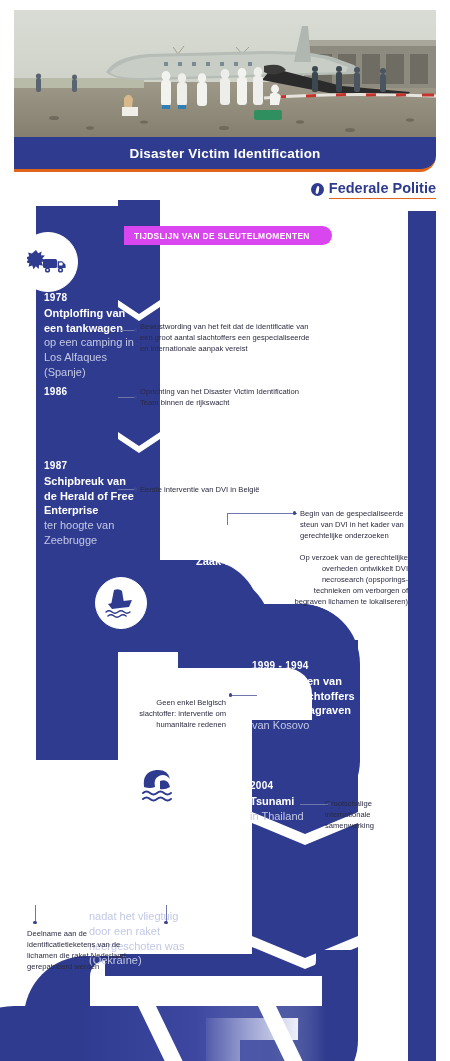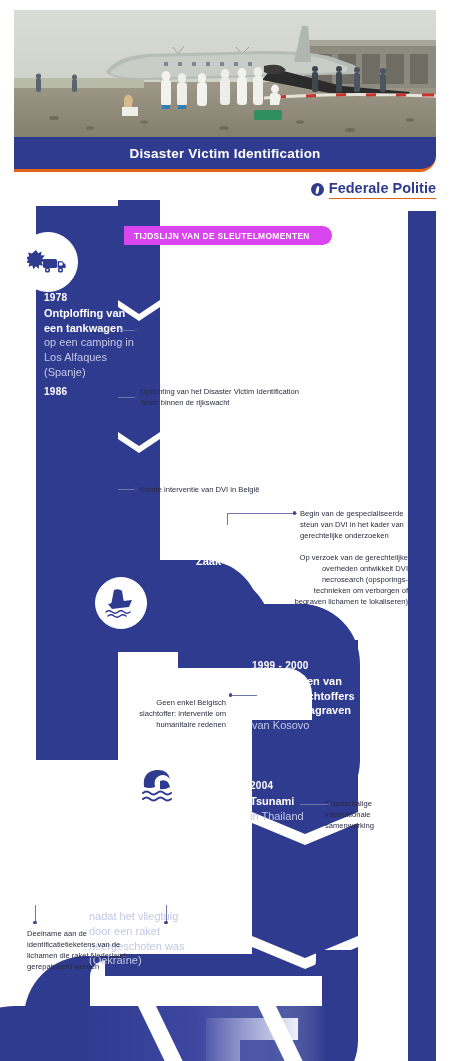--- a/index.html
+++ b/index.html
@@ -345,28 +345,33 @@
   <div class="yr" style="left:44px;top:292px;width:92px;">
     <div class="year">1978</div>
     <div class="l1">Ontploffing van een tankwagen</div>
     <div class="l2">op een camping in Los Alfaques (Spanje)</div>
   </div>
 
   <div class="yr" style="left:44px;top:386px;width:92px;">
     <div class="year">1986</div>
   </div>
 
+  <div class="yr" style="left:44px;top:460px;width:96px;">
+    <div class="year">1987</div>
+    <div class="l1">Schipbreuk van de Herald of Free Enterprise</div>
+    <div class="l2">ter hoogte van Zeebrugge</div>
+  </div>
 
   <div class="yr" style="left:196px;top:540px;width:110px;">
     <div class="year">1996</div>
     <div class="l1">Zaak-Dutroux</div>
   </div>
 
   <div class="yr" style="left:252px;top:660px;width:100px;">
-    <div class="year">1999 - 2000</div>
+    <div class="year">1999 - 1994</div>
     <div class="l1">Opgravingen van oorlogsslachtoffers in de massagraven</div>
     <div class="l2">van Kosovo</div>
   </div>
 
   <div class="yr" style="left:250px;top:780px;width:100px;">
     <div class="year">2004</div>
     <div class="l1">Tsunami</div>
     <div class="l2">in Thailand</div>
   </div>
 
@@ -374,20 +379,21 @@
     <div class="year">2014</div>
     <div class="l1">Neerstorten van de MH17</div>
     <div class="l2">nadat het vliegtuig door een raket neergeschoten was (Oekraïne)</div>
   </div>
 
   <div class="yr" style="left:163px;top:866px;width:110px;">
     <div class="year">2016</div>
     <div class="l1">Aanslagen in Brussel</div>
   </div>
 
+  <div class="note" style="left:140px;top:321px;width:170px;">Bewustwording van het feit dat de identificatie van een groot aantal slachtoffers een gespecialiseerde en internationale aanpak vereist</div>
   <div class="conn" style="left:121px;top:330px;width:15px;height:1px;"></div>
   <div class="dot" style="left:134px;top:328.4px;"></div>
 
   <div class="note" style="left:140px;top:386px;width:170px;">Oprichting van het Disaster Victim Identification Team binnen de rijkswacht</div>
   <div class="conn" style="left:118px;top:397px;width:18px;height:1px;"></div>
   <div class="dot" style="left:134px;top:395.4px;"></div>
 
   <div class="note" style="left:140px;top:484px;width:170px;">Eerste interventie van DVI in België</div>
   <div class="conn" style="left:118px;top:489px;width:18px;height:1px;"></div>
   <div class="dot" style="left:134px;top:487.4px;"></div>

